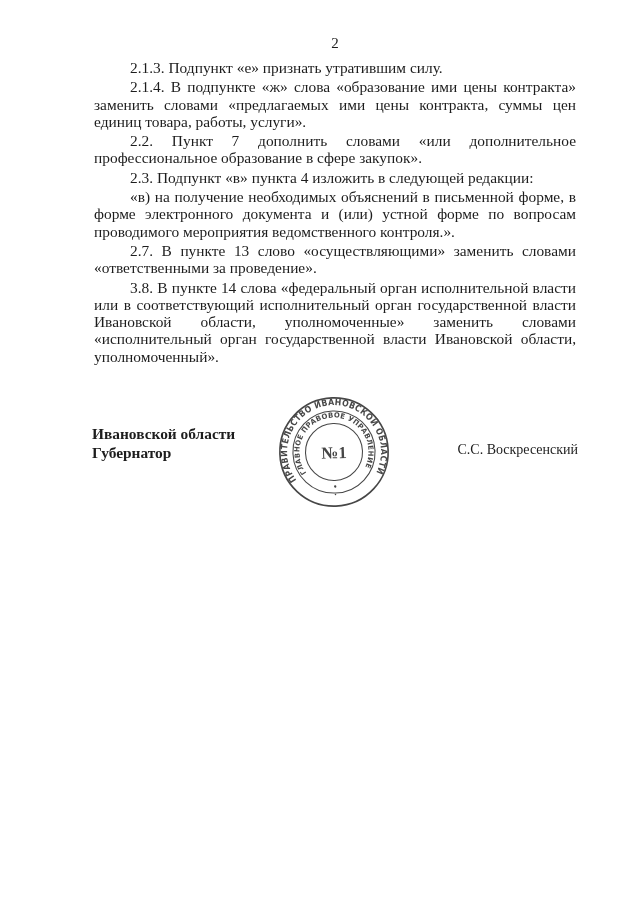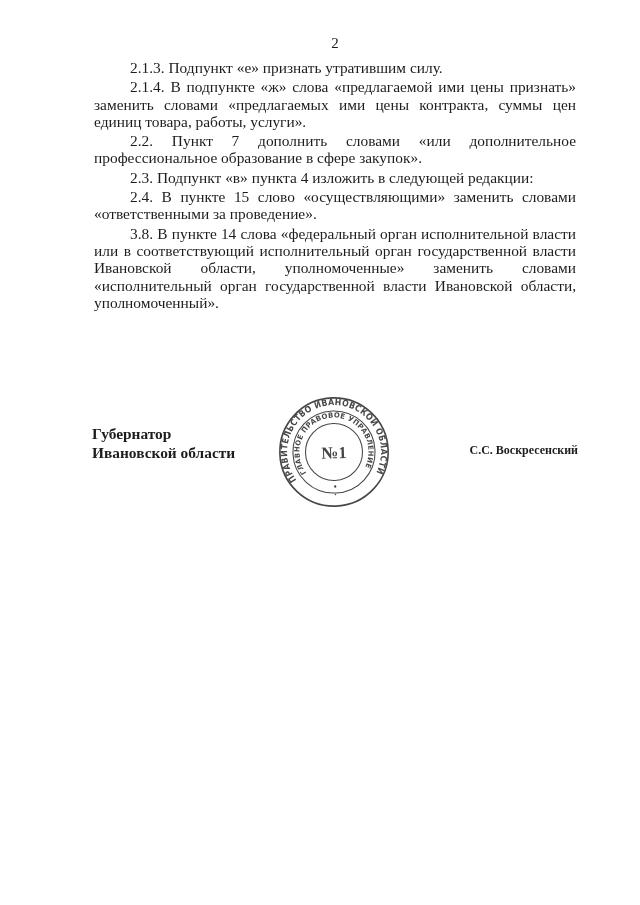--- a/index.html
+++ b/index.html
@@ -51,55 +51,56 @@
     left: 92px;
     top: 34px;
     font-size: 15.4px;
     line-height: 19px;
     font-weight: bold;
   }
   .sig-name {
     position: absolute;
     right: 62px;
     top: 51px;
-    font-size: 12px;
+    font-size: 14px;
     line-height: 18px;
-    font-weight: bold;
+    font-weight: normal;
     text-align: center;
   }
   .stamp {
     position: absolute;
     left: 276px;
     top: 4px;
     width: 116px;
     height: 116px;
     opacity: 0.88;
   }
 </style>
 </head>
 <body>
 
 <div class="page">
 
   <div class="page-number">2</div>
 
   <div class="body-text">
     <p>2.1.3. Подпункт «е» признать утратившим силу.</p>
-    <p>2.1.4. В подпункте «ж» слова «предлагаемой ими цены признать» заменить словами «предлагаемых ими цены контракта, суммы цен единиц товара, работы, услуги».</p>
+    <p>2.1.4. В подпункте «ж» слова «образование ими цены контракта» заменить словами «предлагаемых ими цены контракта, суммы цен единиц товара, работы, услуги».</p>
     <p>2.2. Пункт 7 дополнить словами «или дополнительное профессиональное образование в сфере закупок».</p>
     <p>2.3. Подпункт «в» пункта 4 изложить в следующей редакции:</p>
-    <p>2.4. В пункте 15 слово «осуществляющими» заменить словами «ответственными за проведение».</p>
+    <p>«в) на получение необходимых объяснений в письменной форме, в форме электронного документа и (или) устной форме по вопросам проводимого мероприятия ведомственного контроля.».</p>
+    <p>2.7. В пункте 13 слово «осуществляющими» заменить словами «ответственными за проведение».</p>
     <p>3.8. В пункте 14 слова «федеральный орган исполнительной власти или в соответствующий исполнительный орган государственной власти Ивановской области, уполномоченные» заменить словами «исполнительный орган государственной власти Ивановской области, уполномоченный».</p>
   </div>
 
   <div class="signature-block">
 
     <div class="sig-title">
+      <div>Ивановской области</div>
       <div>Губернатор</div>
-      <div>Ивановской области</div>
     </div>
 
     <svg class="stamp" viewBox="0 0 120 120" xmlns="http://www.w3.org/2000/svg" aria-hidden="true">
       <defs>
         <path id="outerArc" d="M 20.27,87.82 A 48.5,48.5 0 1 1 99.73,87.82" fill="none"></path>
         <path id="innerArc" d="M 30.75,80.48 A 35.7,35.7 0 1 1 89.25,80.48" fill="none"></path>
       </defs>
       <g transform="rotate(-2,60,60)" stroke="#2e2e2e" fill="none">
         <circle cx="60" cy="60" r="56" stroke-width="1.7"></circle>
         <circle cx="60" cy="60" r="42.5" stroke-width="1.1"></circle>

